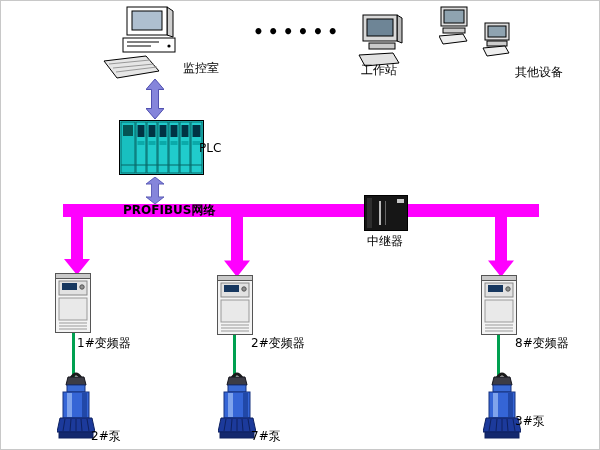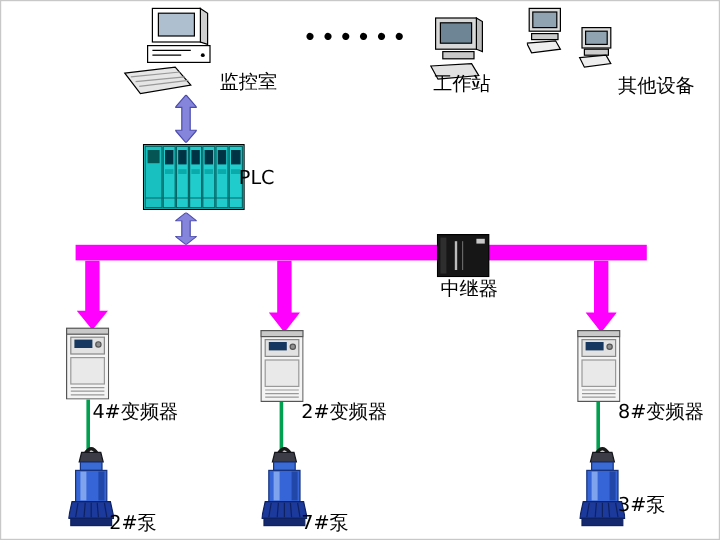--- a/index.html
+++ b/index.html
@@ -4,21 +4,21 @@
 <style>
   * { margin:0; padding:0; box-sizing:border-box; }
   html,body { background:#ffffff; }
   body { font-family:"DejaVu Sans","Liberation Sans",sans-serif; }
   .canvas {
     position:relative; width:600px; height:450px;
     background:#ffffff; border:1px solid #c8c8c8; overflow:hidden;
   }
   .abs { position:absolute; }
   .lbl {
-    position:absolute; font-size:16px; color:#000;
+    position:absolute; font-size:12px; color:#000;
     white-space:nowrap; line-height:14px;
   }
   .bus-bar {
     position:absolute; left:62px; top:203px; width:476px; height:13px;
     background:#ff00ff;
   }
   .bus-label {
     left:122px; top:203px; font-weight:bold; line-height:13px; z-index:6;
   }
   .green-link { position:absolute; width:3px; background:#00a050; }
@@ -111,20 +111,21 @@
   </div>
   <span class="lbl" style="left:198px;top:140px">PLC</span>
 
   <div class="abs" style="left:145px;top:176px;width:18px;height:27px">
     <svg width="18" height="27" viewBox="0 0 18 42" preserveAspectRatio="none">
       <polygon points="9,0 0,11 5.5,11 5.5,31 0,31 9,42 18,31 12.5,31 12.5,11 18,11" fill="#8585db" stroke="#4c4cae"></polygon>
     </svg>
   </div>
 
   <div class="bus-bar"></div>
+  <span class="lbl bus-label">PROFIBUS网络</span>
 
   <div class="abs" style="left:63px;top:216px;width:26px;height:58px">
     <svg width="26" height="58" viewBox="0 0 26 58" preserveAspectRatio="none">
       <polygon points="7,0 19,0 19,42 26,42 13,58 0,42 7,42" fill="#ff00ff"></polygon>
     </svg>
   </div>
   <div class="abs" style="left:223px;top:216px;width:26px;height:60px">
     <svg width="26" height="60" viewBox="0 0 26 58" preserveAspectRatio="none">
       <polygon points="7,0 19,0 19,42 26,42 13,58 0,42 7,42" fill="#ff00ff"></polygon>
     </svg>
@@ -152,21 +153,21 @@
       <rect x="0.5" y="0.5" width="35" height="5" fill="#c9c9c9" stroke="#555"></rect>
       <rect x="4" y="8" width="28" height="14" fill="#e2e2e2" stroke="#888"></rect>
       <rect x="7" y="10" width="15" height="7" fill="#16375f"></rect>
       <circle cx="27" cy="14" r="2.2" fill="#909090" stroke="#555"></circle>
       <rect x="4" y="25" width="28" height="22" fill="#e9e9e9" stroke="#999"></rect>
       <line x1="4" y1="50" x2="32" y2="50" stroke="#999"></line>
       <line x1="4" y1="53" x2="32" y2="53" stroke="#999"></line>
       <line x1="4" y1="56" x2="32" y2="56" stroke="#999"></line>
     </svg>
   </div>
-  <span class="lbl" style="left:76px;top:335px">4#变频器</span>
+  <span class="lbl" style="left:76px;top:335px">1#变频器</span>
 
   <div class="abs" style="left:216px;top:274px;width:36px;height:60px">
     <svg width="36" height="60" viewBox="0 0 36 60">
       <rect x="0.5" y="0.5" width="35" height="59" fill="#f4f4f4" stroke="#555"></rect>
       <rect x="0.5" y="0.5" width="35" height="5" fill="#c9c9c9" stroke="#555"></rect>
       <rect x="4" y="8" width="28" height="14" fill="#e2e2e2" stroke="#888"></rect>
       <rect x="7" y="10" width="15" height="7" fill="#16375f"></rect>
       <circle cx="27" cy="14" r="2.2" fill="#909090" stroke="#555"></circle>
       <rect x="4" y="25" width="28" height="22" fill="#e9e9e9" stroke="#999"></rect>
       <line x1="4" y1="50" x2="32" y2="50" stroke="#999"></line>

